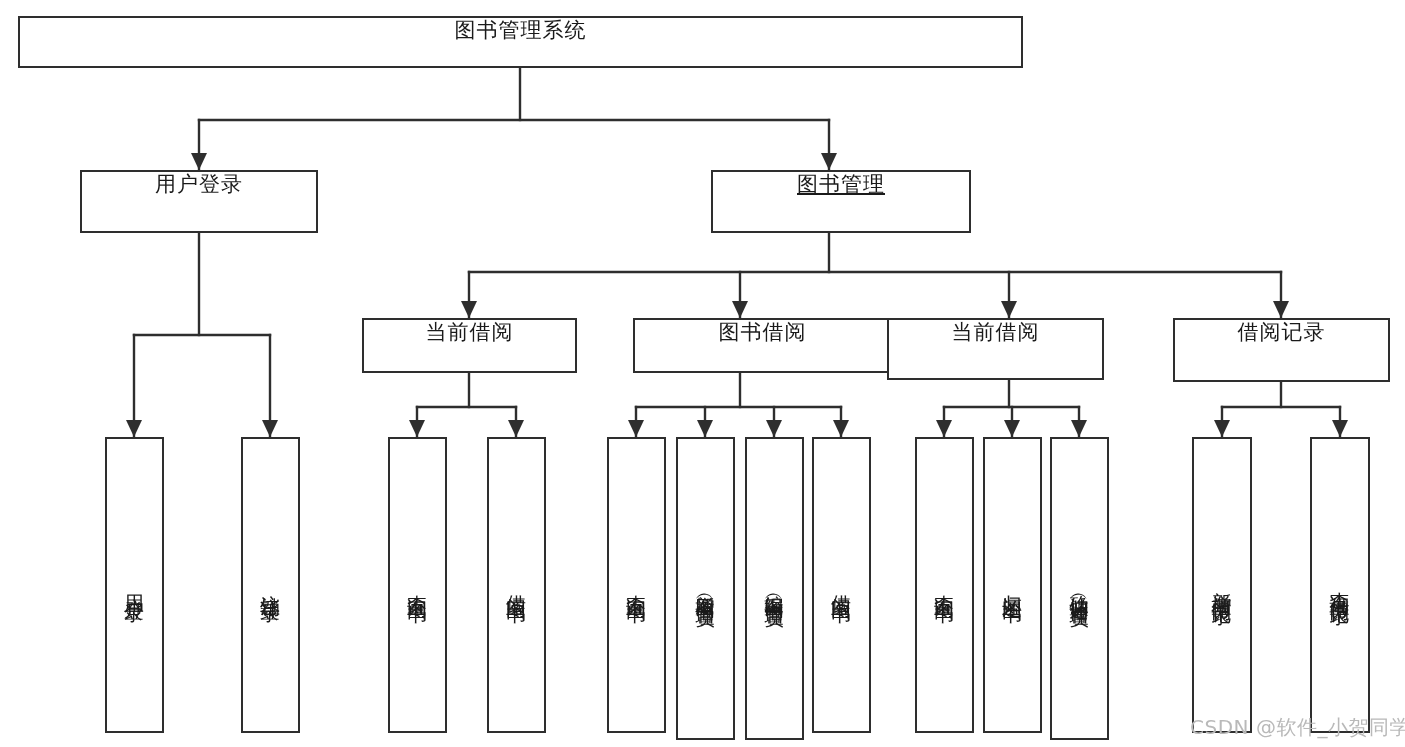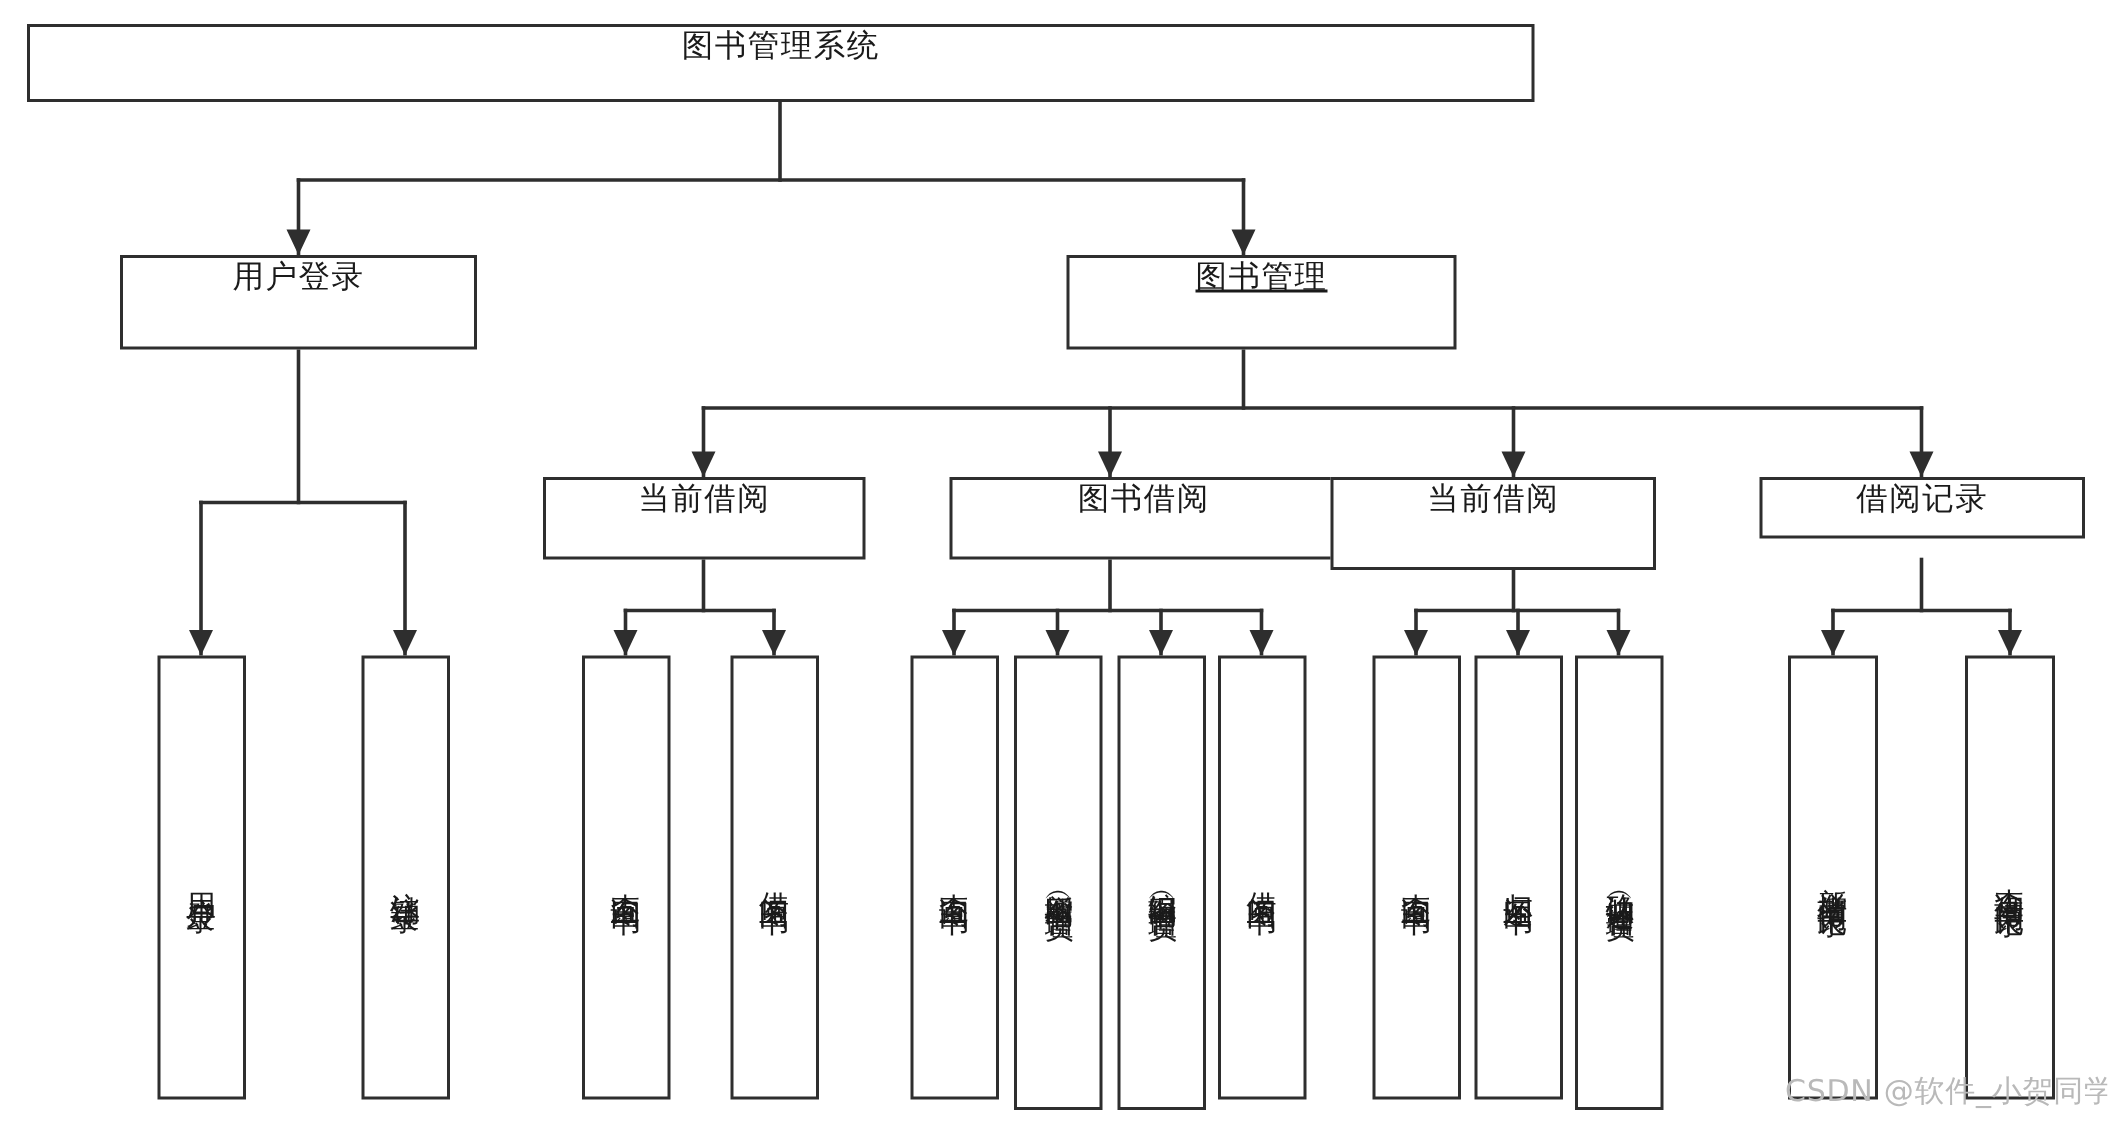--- a/index.html
+++ b/index.html
@@ -138,21 +138,21 @@
       </div>
       <div class="node horiz" style="left: 362px; top: 318px; width: 215px; height: 55px;">
         <span>当前借阅</span>
       </div>
       <div class="node horiz" style="left: 633px; top: 318px; width: 259px; height: 55px;">
         <span>图书借阅</span>
       </div>
       <div class="node horiz" style="left: 887px; top: 318px; width: 217px; height: 62px;">
         <span>当前借阅</span>
       </div>
-      <div class="node horiz" style="left: 1173px; top: 318px; width: 217px; height: 41px;">
+      <div class="node horiz" style="left: 1173px; top: 318px; width: 217px; height: 64px;">
         <span>借阅记录</span>
       </div>
       <div class="node vert" style="left: 105px; top: 437px; width: 59px; height: 296px;">
         <span>用户登录</span>
       </div>
       <div class="node vert" style="left: 241px; top: 437px; width: 59px; height: 296px;">
         <span>注销登录</span>
       </div>
       <div class="node vert" style="left: 388px; top: 437px; width: 59px; height: 296px;">
         <span>查询图书</span>

